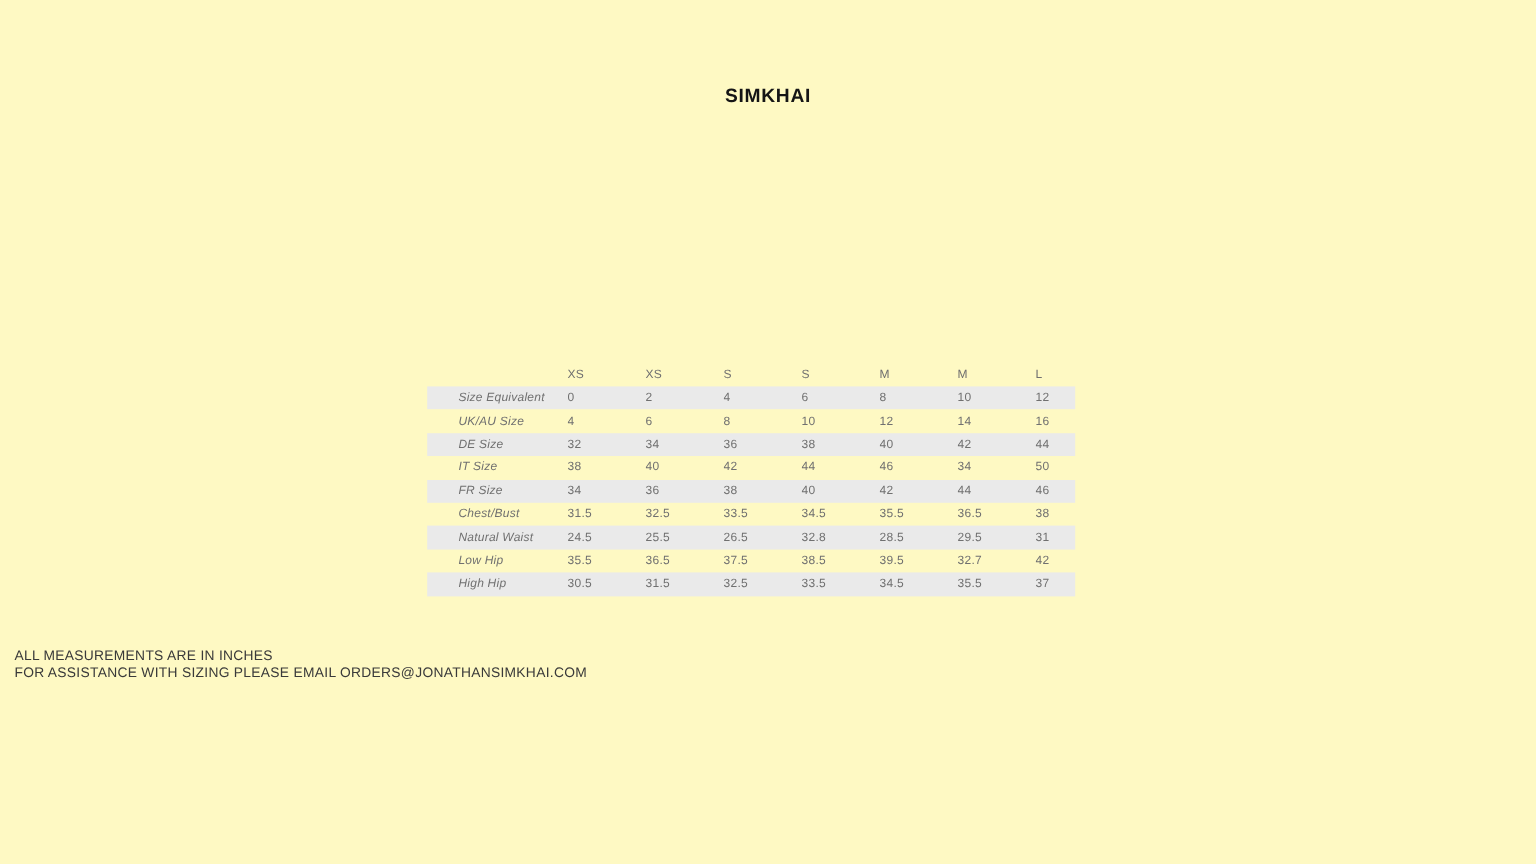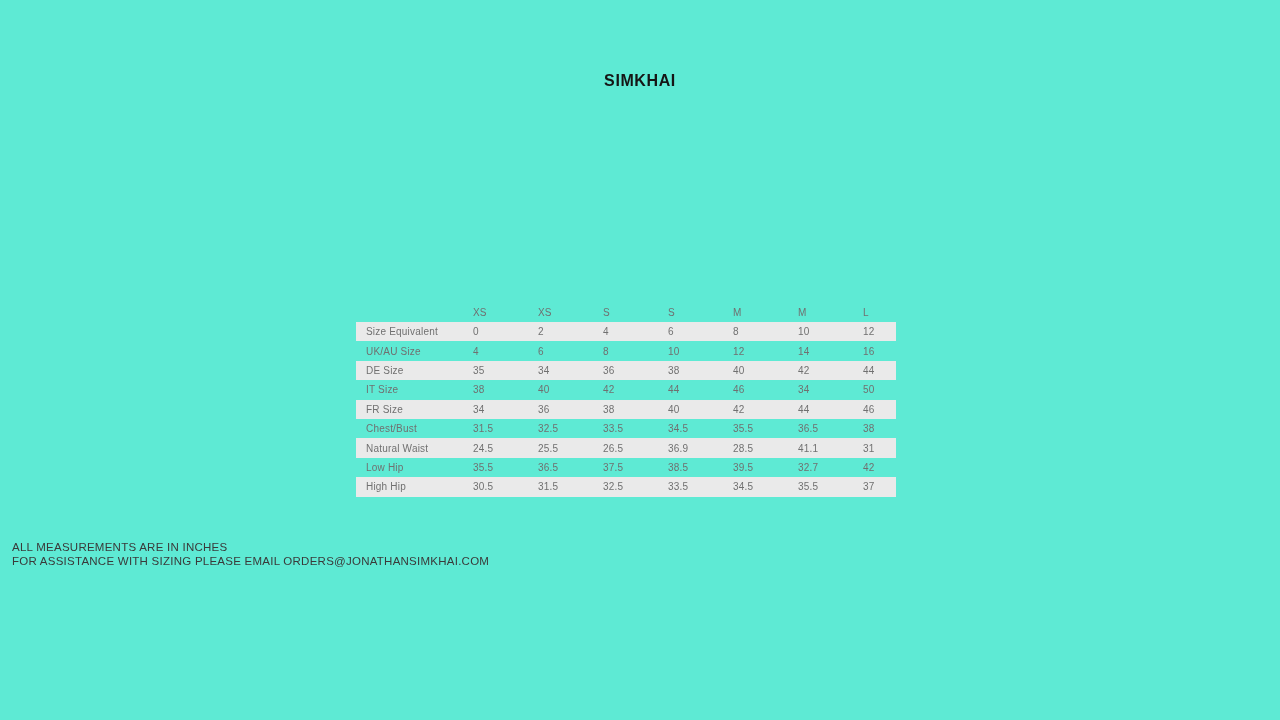--- a/index.html
+++ b/index.html
@@ -5,21 +5,21 @@
   html, body {
     margin: 0;
     padding: 0;
     background: #ffffff;
     font-family: "Liberation Sans", sans-serif;
   }
   .page {
     position: relative;
     width: 1280px;
     height: 720px;
-    background: #5eead4;
+    background: #fef9c3;
     overflow: hidden;
   }
   .brand-title {
     position: absolute;
     top: 72px;
     left: 0;
     width: 100%;
     text-align: center;
     font-size: 16px;
     font-weight: 700;
@@ -45,21 +45,22 @@
     height: 20px;
   }
   .body-row:nth-child(odd) {
     background: var(--stripe, #eaeaea);
   }
   .cell {
     white-space: nowrap;
     overflow: hidden;
   }
   .row .cell:first-child {
-    padding-left: 10px;
+    padding-left: 26px;
+    font-style: italic;
   }
   .footer-note {
     position: absolute;
     top: 540px;
     left: 0;
     width: 100%;
     font-size: 11.5px;
     line-height: 14px;
     letter-spacing: 0.25px;
     color: var(--footer-color, #3a3a3a);
@@ -100,21 +101,21 @@
           <div class="cell">4</div>
           <div class="cell">6</div>
           <div class="cell">8</div>
           <div class="cell">10</div>
           <div class="cell">12</div>
           <div class="cell">14</div>
           <div class="cell">16</div>
         </div>
         <div class="row body-row">
           <div class="cell label-cell">DE Size</div>
-          <div class="cell">35</div>
+          <div class="cell">32</div>
           <div class="cell">34</div>
           <div class="cell">36</div>
           <div class="cell">38</div>
           <div class="cell">40</div>
           <div class="cell">42</div>
           <div class="cell">44</div>
         </div>
         <div class="row body-row">
           <div class="cell label-cell">IT Size</div>
           <div class="cell">38</div>
@@ -143,23 +144,23 @@
           <div class="cell">34.5</div>
           <div class="cell">35.5</div>
           <div class="cell">36.5</div>
           <div class="cell">38</div>
         </div>
         <div class="row body-row">
           <div class="cell label-cell">Natural Waist</div>
           <div class="cell">24.5</div>
           <div class="cell">25.5</div>
           <div class="cell">26.5</div>
-          <div class="cell">36.9</div>
+          <div class="cell">32.8</div>
           <div class="cell">28.5</div>
-          <div class="cell">41.1</div>
+          <div class="cell">29.5</div>
           <div class="cell">31</div>
         </div>
         <div class="row body-row">
           <div class="cell label-cell">Low Hip</div>
           <div class="cell">35.5</div>
           <div class="cell">36.5</div>
           <div class="cell">37.5</div>
           <div class="cell">38.5</div>
           <div class="cell">39.5</div>
           <div class="cell">32.7</div>

